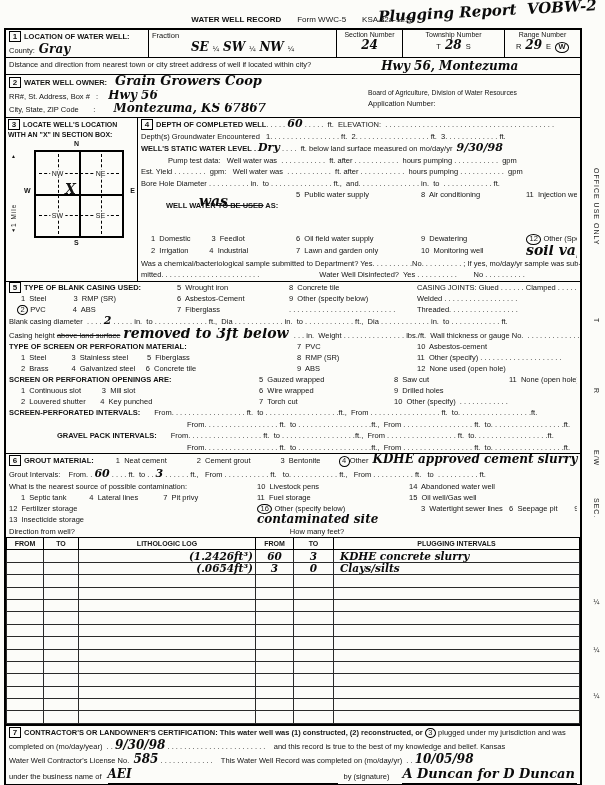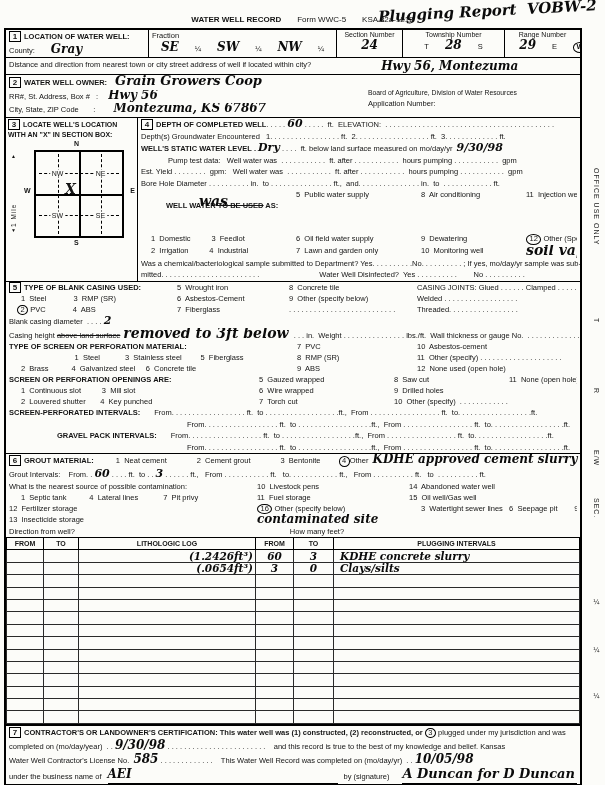--- a/index.html
+++ b/index.html
@@ -21,21 +21,21 @@
   .opt{white-space:pre;overflow:hidden;}
   .strike{text-decoration:line-through;}
   .circled{display:inline-block;border:1.5px solid #000;border-radius:50%;padding:0 2.5px;line-height:1.15;}
   .hline{border-top:1px solid #000;}
   .hline2{border-top:2px solid #000;}
   
   .s1grid{display:grid;grid-template-columns:142px 188px 66px 102px 1fr;}
   .s1cell{border-left:1px solid #000;padding:1px 3px;overflow:hidden;}
   .s1cell:first-child{border-left:none;}
   .s1lab{font-size:7px;text-align:center;}
-  .s1val{display:flex;align-items:baseline;justify-content:center;gap:16px;}
+  .s1val{display:flex;align-items:baseline;justify-content:center;gap:4px;}
   
   .s2wrap{display:grid;grid-template-columns:1fr 212px;}
   
   .s34{display:flex;}
   .s3col{width:127px;border-right:1px solid #000;padding:1px 2px;position:relative;}
   .s4col{flex:1;min-width:0;}
   .compass{position:relative;height:104px;margin-top:2px;}
   .sq{position:absolute;left:26px;top:9px;width:86px;height:84px;border:2px solid #000;background:#fcfcf9;}
   .vmid{position:absolute;left:50%;top:0;bottom:0;border-left:2px solid #000;}
   .hmid{position:absolute;top:50%;left:0;right:0;border-top:2px solid #000;}
@@ -213,28 +213,28 @@
         <div class="opt">CASING JOINTS: Glued . . . . . . Clamped . . . . . .</div>
         <div class="opt" style="padding-left:12px;">1  Steel             3  RMP (SR)</div>
         <div class="opt">6  Asbestos-Cement</div>
         <div class="opt">9  Other (specify below)</div>
         <div class="opt">Welded . . . . . . . . . . . . . . . . . .</div>
         <div class="opt" style="padding-left:8px;"><span class="circled">2</span><span> PVC             4  ABS</span></div>
         <div class="opt">7  Fiberglass</div>
         <div class="opt">. . . . . . . . . . . . . . . . . . . . . . . . . .</div>
         <div class="opt">Threaded. . . . . . . . . . . . . . . . .</div>
       </div>
-      <div class="row"><span>Blank casing diameter  . . . . </span><span class="hw">2</span></div>
+      <div class="row"><span>Blank casing diameter  . . . . </span><span class="hw">2</span><span> . . . . . in.  to . . . . . . . . . . . . . ft.,  Dia . . . . . . . . . . . . in.  to . . . . . . . . . . . . ft.,  Dia . . . . . . . . . . . . in.  to . . . . . . . . . . . . ft.</span></div>
       <div class="row"><span>Casing height </span><span class="strike">above land surface</span><span class="hw sm" style="margin:0 3px;">removed to 3ft below</span><span> . . . in.  Weight . . . . . . . . . . . . . . . lbs./ft.  Wall thickness or gauge No.  . . . . . . . . . . . . . . . . . . .</span></div>
 
       <div class="grid" style="grid-template-columns:288px 120px 1fr;">
         <div class="opt b">TYPE OF SCREEN OR PERFORATION MATERIAL:</div>
         <div class="opt">7  PVC</div>
         <div class="opt">10  Asbestos-cement</div>
-        <div class="opt" style="padding-left:12px;text-align:center;">1  Steel            3  Stainless steel         5  Fiberglass</div>
+        <div class="opt" style="padding-left:12px;">1  Steel            3  Stainless steel         5  Fiberglass</div>
         <div class="opt">8  RMP (SR)</div>
         <div class="opt">11  Other (specify) . . . . . . . . . . . . . . . . . . . .</div>
         <div class="opt" style="padding-left:12px;">2  Brass           4  Galvanized steel     6  Concrete tile</div>
         <div class="opt">9  ABS</div>
         <div class="opt">12  None used (open hole)</div>
       </div>
 
       <div class="grid" style="grid-template-columns:250px 135px 115px 1fr;">
         <div class="opt b">SCREEN OR PERFORATION OPENINGS ARE:</div>
         <div class="opt">5  Gauzed wrapped</div>

